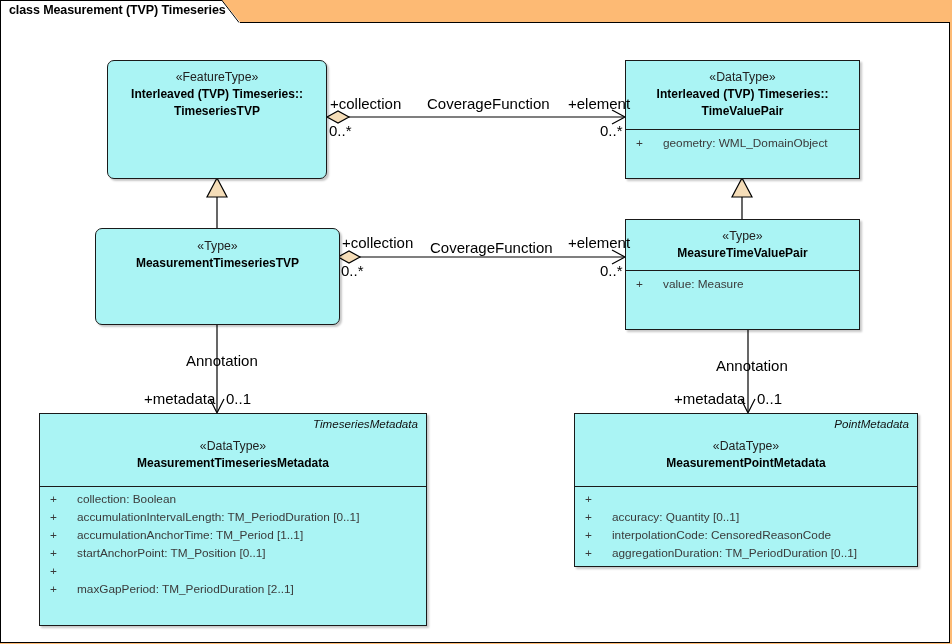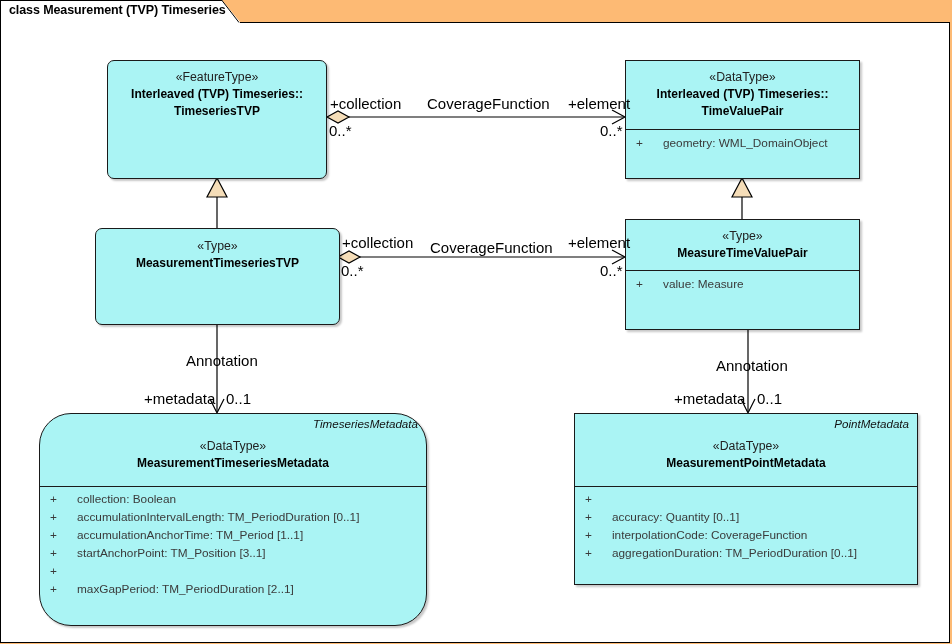--- a/index.html
+++ b/index.html
@@ -268,21 +268,21 @@
     </div>
     <div class="divider" style="top:50px;"></div>
     <div class="attrs" style="top:55px;">
       <div class="attr-row">
         <span class="attr-vis">+</span>
         <span class="attr-text">value: Measure</span>
       </div>
     </div>
   </div>
 
-  <div class="uml-class" style="left:39px; top:413px; width:388px; height:213px;border-radius:32px;">
+  <div class="uml-class" style="left:39px; top:413px; width:388px; height:213px;">
     <div class="role-tag">TimeseriesMetadata</div>
     <div class="uml-header" style="padding-top:24px;">
       <div class="stereotype">«DataType»</div>
       <div class="cls-name">MeasurementTimeseriesMetadata</div>
     </div>
     <div class="divider" style="top:72px;"></div>
     <div class="attrs" style="top:76px;">
       <div class="attr-row">
         <span class="attr-vis">+</span>
         <span class="attr-text">collection: Boolean</span>
@@ -290,50 +290,50 @@
       <div class="attr-row">
         <span class="attr-vis">+</span>
         <span class="attr-text">accumulationIntervalLength: TM_PeriodDuration [0..1]</span>
       </div>
       <div class="attr-row">
         <span class="attr-vis">+</span>
         <span class="attr-text">accumulationAnchorTime: TM_Period [1..1]</span>
       </div>
       <div class="attr-row">
         <span class="attr-vis">+</span>
-        <span class="attr-text">startAnchorPoint: TM_Position [3..1]</span>
+        <span class="attr-text">startAnchorPoint: TM_Position [0..1]</span>
       </div>
       <div class="attr-row">
         <span class="attr-vis">+</span>
       </div>
       <div class="attr-row">
         <span class="attr-vis">+</span>
         <span class="attr-text">maxGapPeriod: TM_PeriodDuration [2..1]</span>
       </div>
     </div>
   </div>
 
-  <div class="uml-class" style="left:574px; top:413px; width:344px; height:172px;">
+  <div class="uml-class" style="left:574px; top:413px; width:344px; height:154px;">
     <div class="role-tag">PointMetadata</div>
     <div class="uml-header" style="padding-top:24px;">
       <div class="stereotype">«DataType»</div>
       <div class="cls-name">MeasurementPointMetadata</div>
     </div>
     <div class="divider" style="top:72px;"></div>
     <div class="attrs" style="top:76px;">
       <div class="attr-row">
         <span class="attr-vis">+</span>
       </div>
       <div class="attr-row">
         <span class="attr-vis">+</span>
         <span class="attr-text">accuracy: Quantity [0..1]</span>
       </div>
       <div class="attr-row">
         <span class="attr-vis">+</span>
-        <span class="attr-text">interpolationCode: CoverageFunction</span>
+        <span class="attr-text">interpolationCode: CensoredReasonCode</span>
       </div>
       <div class="attr-row">
         <span class="attr-vis">+</span>
         <span class="attr-text">aggregationDuration: TM_PeriodDuration [0..1]</span>
       </div>
     </div>
   </div>
 
 </div>
 

